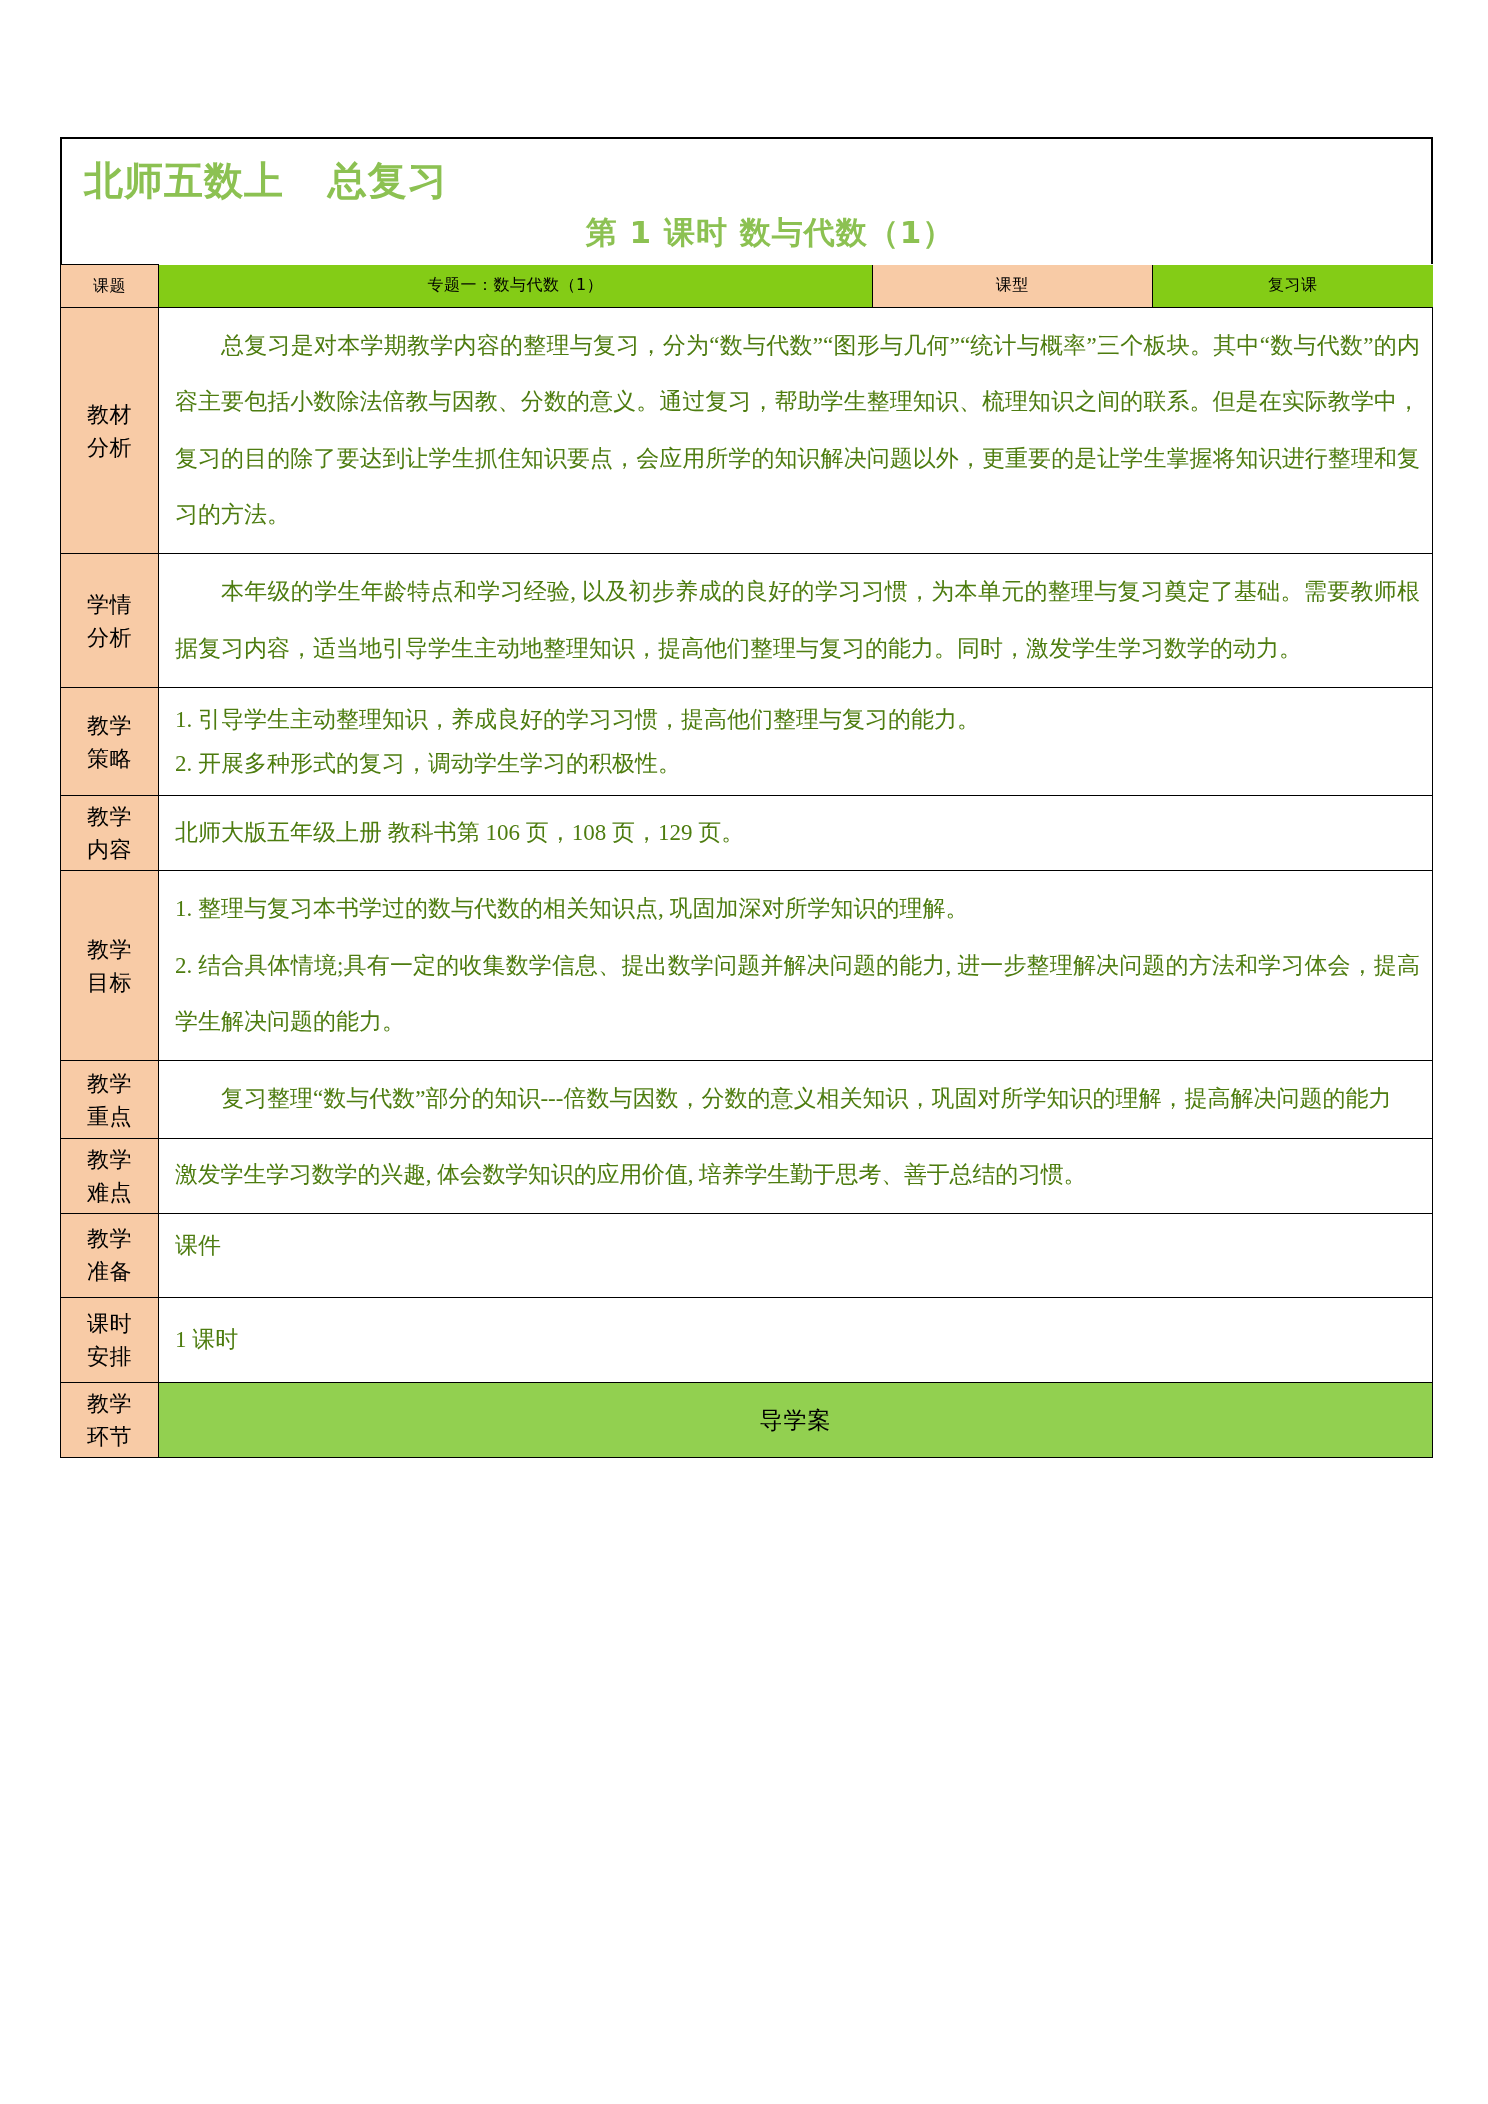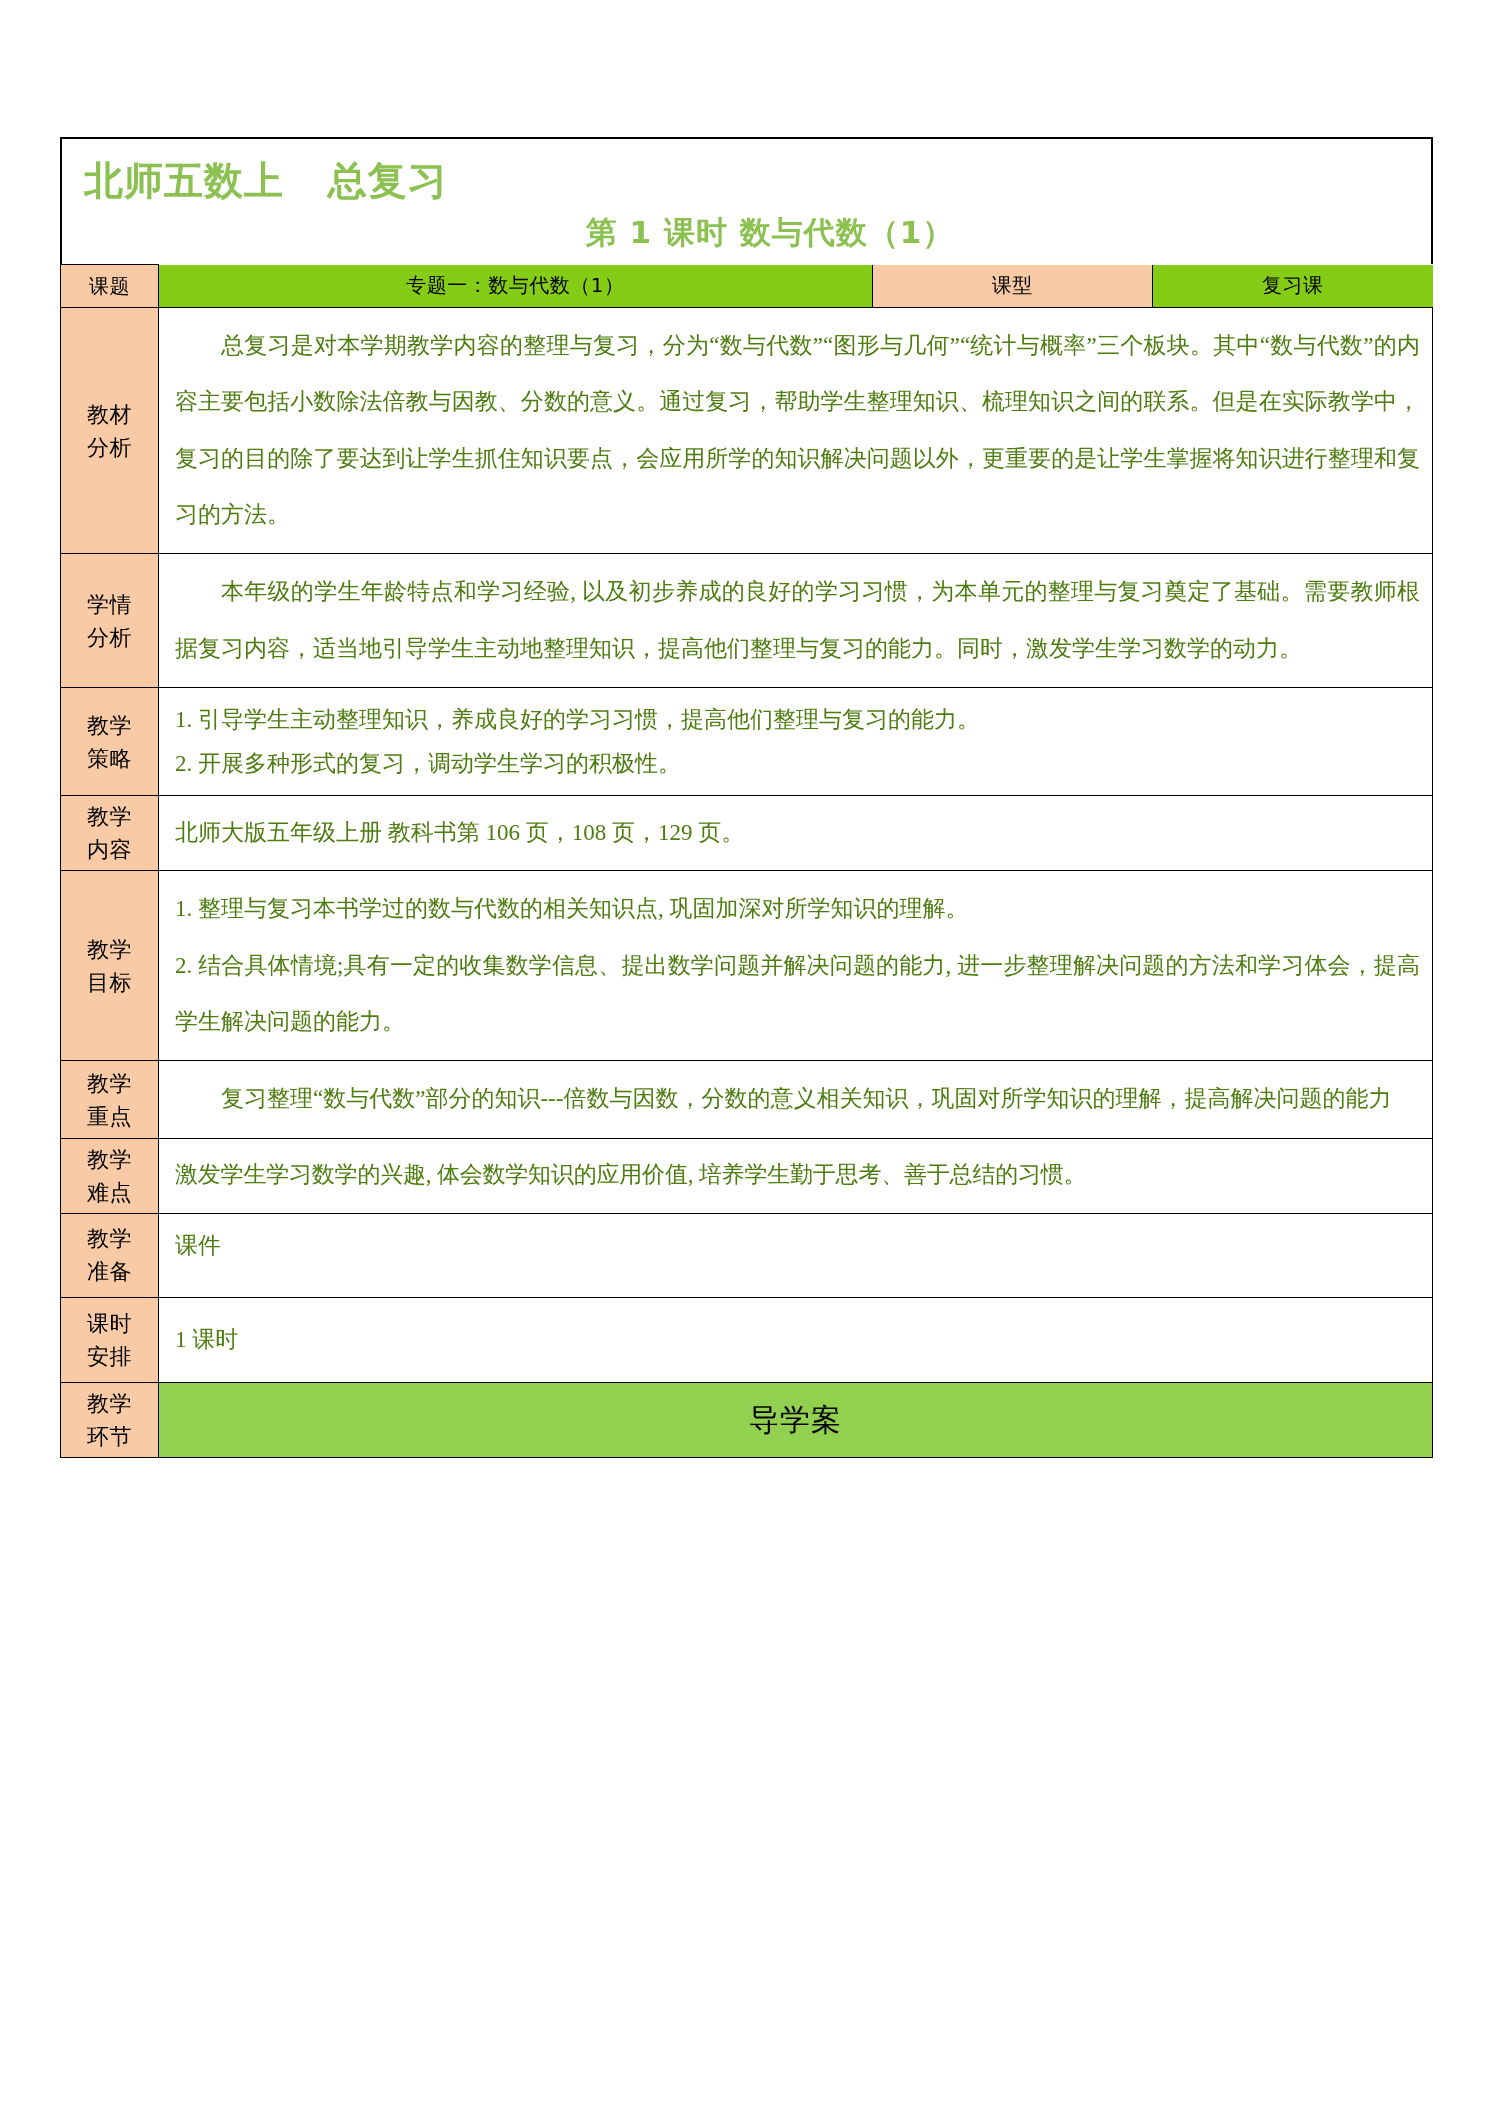--- a/index.html
+++ b/index.html
@@ -70,21 +70,21 @@
     box-sizing: border-box;
   }
 
   .col-label { width: 98px; }
 
   
   .hdr-row td {
     height: 42px;
     text-align: center;
     font-family: "DejaVu Sans", "Liberation Sans", sans-serif;
-    font-size: 20px;
+    font-size: 16px;
     font-weight: normal;
     letter-spacing: 0.5px;
   }
   .bg-peach { background: #f8cba6; }
   .bg-green { background: #84cc16; margin-left: 42px; }
 
   
   td.label {
     background: #f8cba6;
     text-align: center;
@@ -113,21 +113,21 @@
   td.content p.indent { text-indent: 2em; }
   td.content p.tight { line-height: 1.9; }
   td.content p.single { line-height: 1.6; }
 
   
   td.green-band {
     background: #92d050;
     height: 62px;
     text-align: center;
     font-family: "DejaVu Sans", "Liberation Sans", sans-serif;
-    font-size: 30px;
+    font-size: 23px;
     letter-spacing: 1px;
   }
 </style>
 </head>
 <body>
 
 <div class="page">
   <div class="doc">
 
     <div class="title-box">

